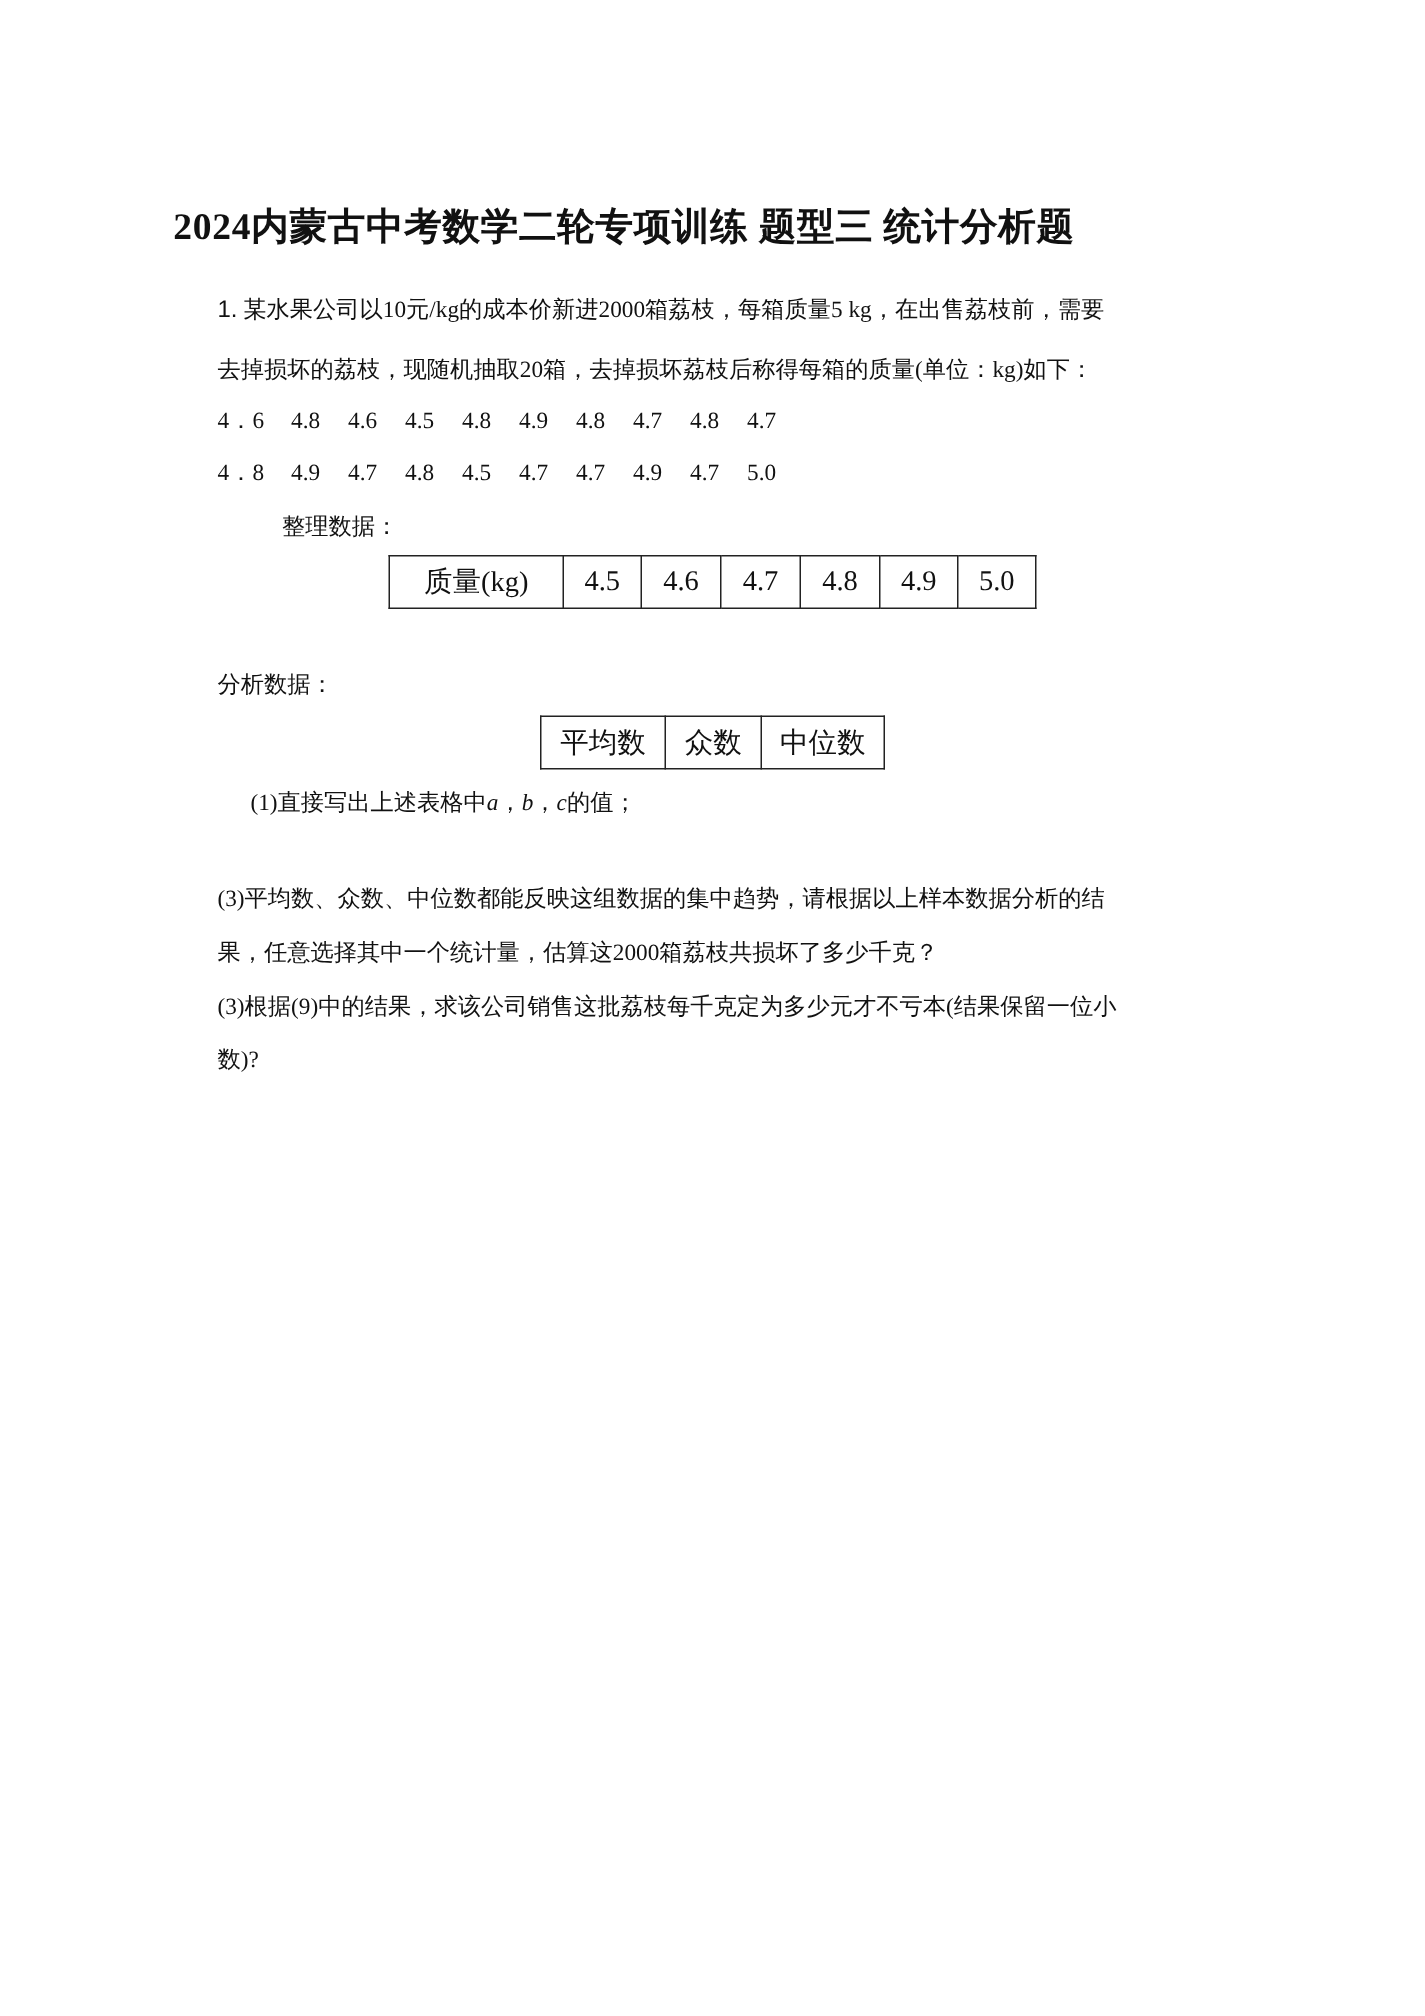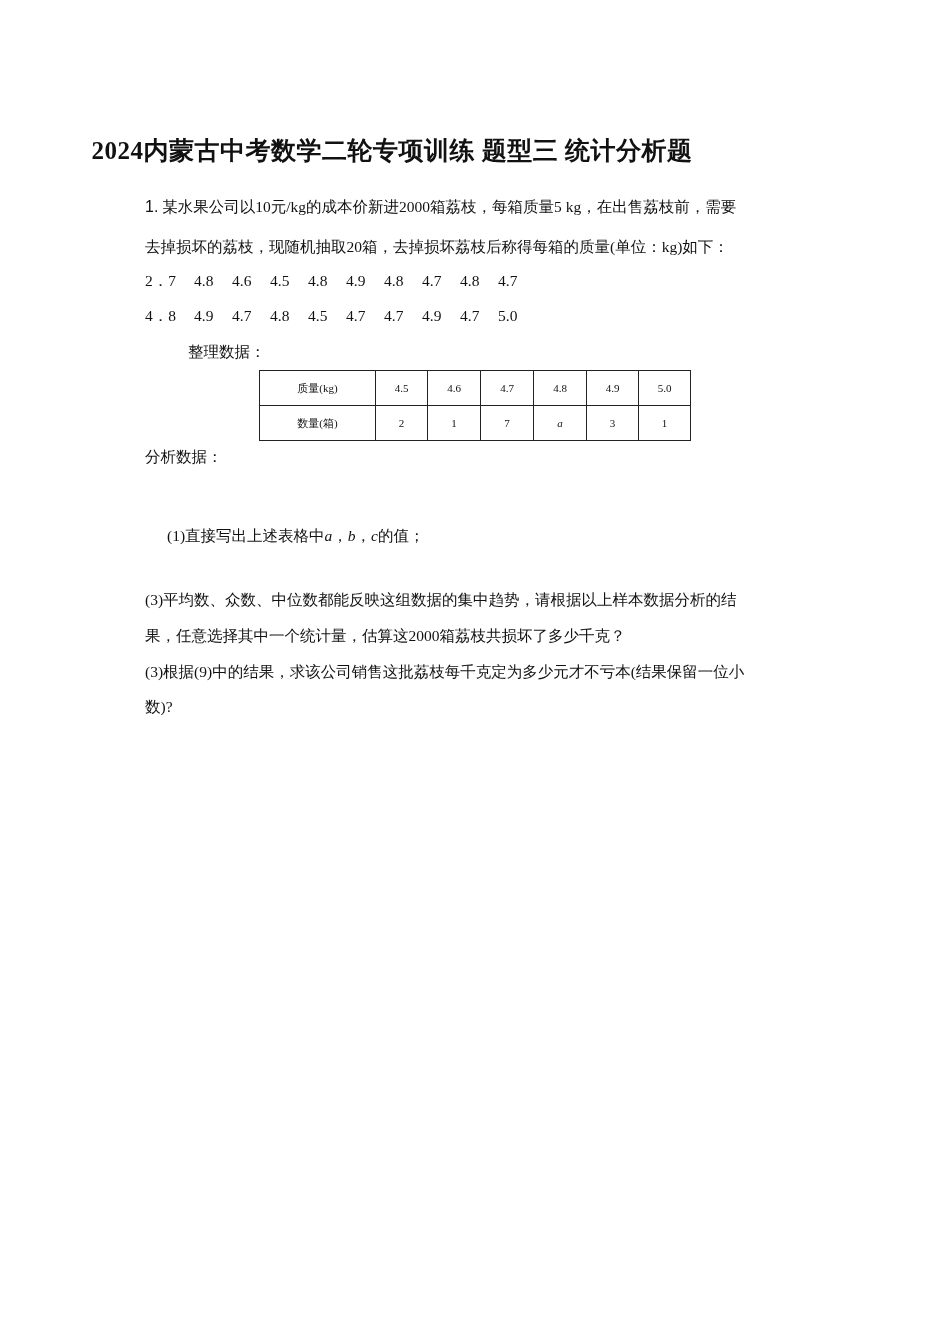--- a/index.html
+++ b/index.html
@@ -1,76 +1,72 @@
 <!DOCTYPE html>
 <html><head>
   <meta charset="utf-8">
   <style>
     html, body { margin: 0; padding: 0; background: #ffffff; }
     body { width: 950px; height: 1344px; position: relative; overflow: hidden;
            font-family: "Liberation Serif", "DejaVu Serif", serif; color: #111; }
     .title { position: absolute; left: 0; width: 784px; top: 134px; text-align: center;
-             font-size: 25px; font-weight: bold; letter-spacing: 0.5px; }
+             font-size: 25px; font-weight: bold; letter-spacing: 0.5px; padding-left: 24px; }
     .line { position: absolute; left: 145px; font-size: 15.5px; white-space: nowrap; line-height: 20px; }
     .qnum { font-family: "Liberation Sans", "DejaVu Sans", sans-serif; font-size: 16px; }
     .nums span { display: inline-block; width: 38px; }
     .nums span:first-child { width: 49px; }
-    table { position: absolute; border-collapse: collapse; font-size: 11px; }
+    table { position: absolute; border-collapse: collapse; font-size: 19px; }
     td { border: 1px solid #222; text-align: center; padding: 0; height: 34px; }
     .t1 { left: 259px; top: 370px; }
     .t2 { left: 360px; top: 477px; }
     i { font-style: italic; }
   </style>
 </head>
 <body>
 
 <div class="title">2024内蒙古中考数学二轮专项训练  题型三  统计分析题</div>
 
 <div class="line" style="top:197px;text-align:right;">
   <span class="qnum">1.</span>
   <span>某水果公司以10元/kg的成本价新进2000箱荔枝，每箱质量5 kg，在出售荔枝前，需要</span>
 </div>
 <div class="line" style="top:237px;">去掉损坏的荔枝，现随机抽取20箱，去掉损坏荔枝后称得每箱的质量(单位：kg)如下：</div>
 
 <div class="line nums" style="top:271px;">
-  <span>2．7</span><span>4.8</span><span>4.6</span><span>4.5</span><span>4.8</span><span>4.9</span><span>4.8</span><span>4.7</span><span>4.8</span><span>4.7</span>
+  <span>4．6</span><span>4.8</span><span>4.6</span><span>4.5</span><span>4.8</span><span>4.9</span><span>4.8</span><span>4.7</span><span>4.8</span><span>4.7</span>
 </div>
 <div class="line nums" style="top:306px;">
   <span>4．8</span><span>4.9</span><span>4.7</span><span>4.8</span><span>4.5</span><span>4.7</span><span>4.7</span><span>4.9</span><span>4.7</span><span>5.0</span>
 </div>
 
 <div class="line" style="top:342px;margin-left:43px;">整理数据：</div>
 
 <table class="t1">
   <tbody>
       <tr>
     <td style="width:115px;">质量(kg)</td>
     <td style="width:51px;">4.5</td>
     <td style="width:52px;">4.6</td>
     <td style="width:52px;">4.7</td>
     <td style="width:52px;">4.8</td>
     <td style="width:51px;">4.9</td>
     <td style="width:51px;">5.0</td>
   </tr>
-  <tr>
-    <td>数量(箱)</td>
-    <td>2</td>
-    <td>1</td>
-    <td>7</td>
-    <td><i>a</i></td>
-    <td>3</td>
-    <td>1</td>
-  </tr>
 </tbody>
   </table>
 
 <div class="line" style="top:447px;text-align:center;">分析数据：</div>
 
 <table class="t2">
   <tbody>
+      <tr>
+    <td style="width:82px;">平均数</td>
+    <td style="width:63px;">众数</td>
+    <td style="width:81px;">中位数</td>
+  </tr>
 </tbody>
   </table>
 
 <div class="line" style="top:526px;margin-left:22px;">
   <span>(1)直接写出上述表格中</span><i>a</i><span>，</span><i>b</i><span>，</span><i>c</i><span>的值；</span>
 </div>
 <div class="line" style="top:590px;">(3)平均数、众数、中位数都能反映这组数据的集中趋势，请根据以上样本数据分析的结</div>
 <div class="line" style="top:626px;">果，任意选择其中一个统计量，估算这2000箱荔枝共损坏了多少千克？</div>
 <div class="line" style="top:662px;">(3)根据(9)中的结果，求该公司销售这批荔枝每千克定为多少元才不亏本(结果保留一位小</div>
 <div class="line" style="top:697px;">数)?</div>

